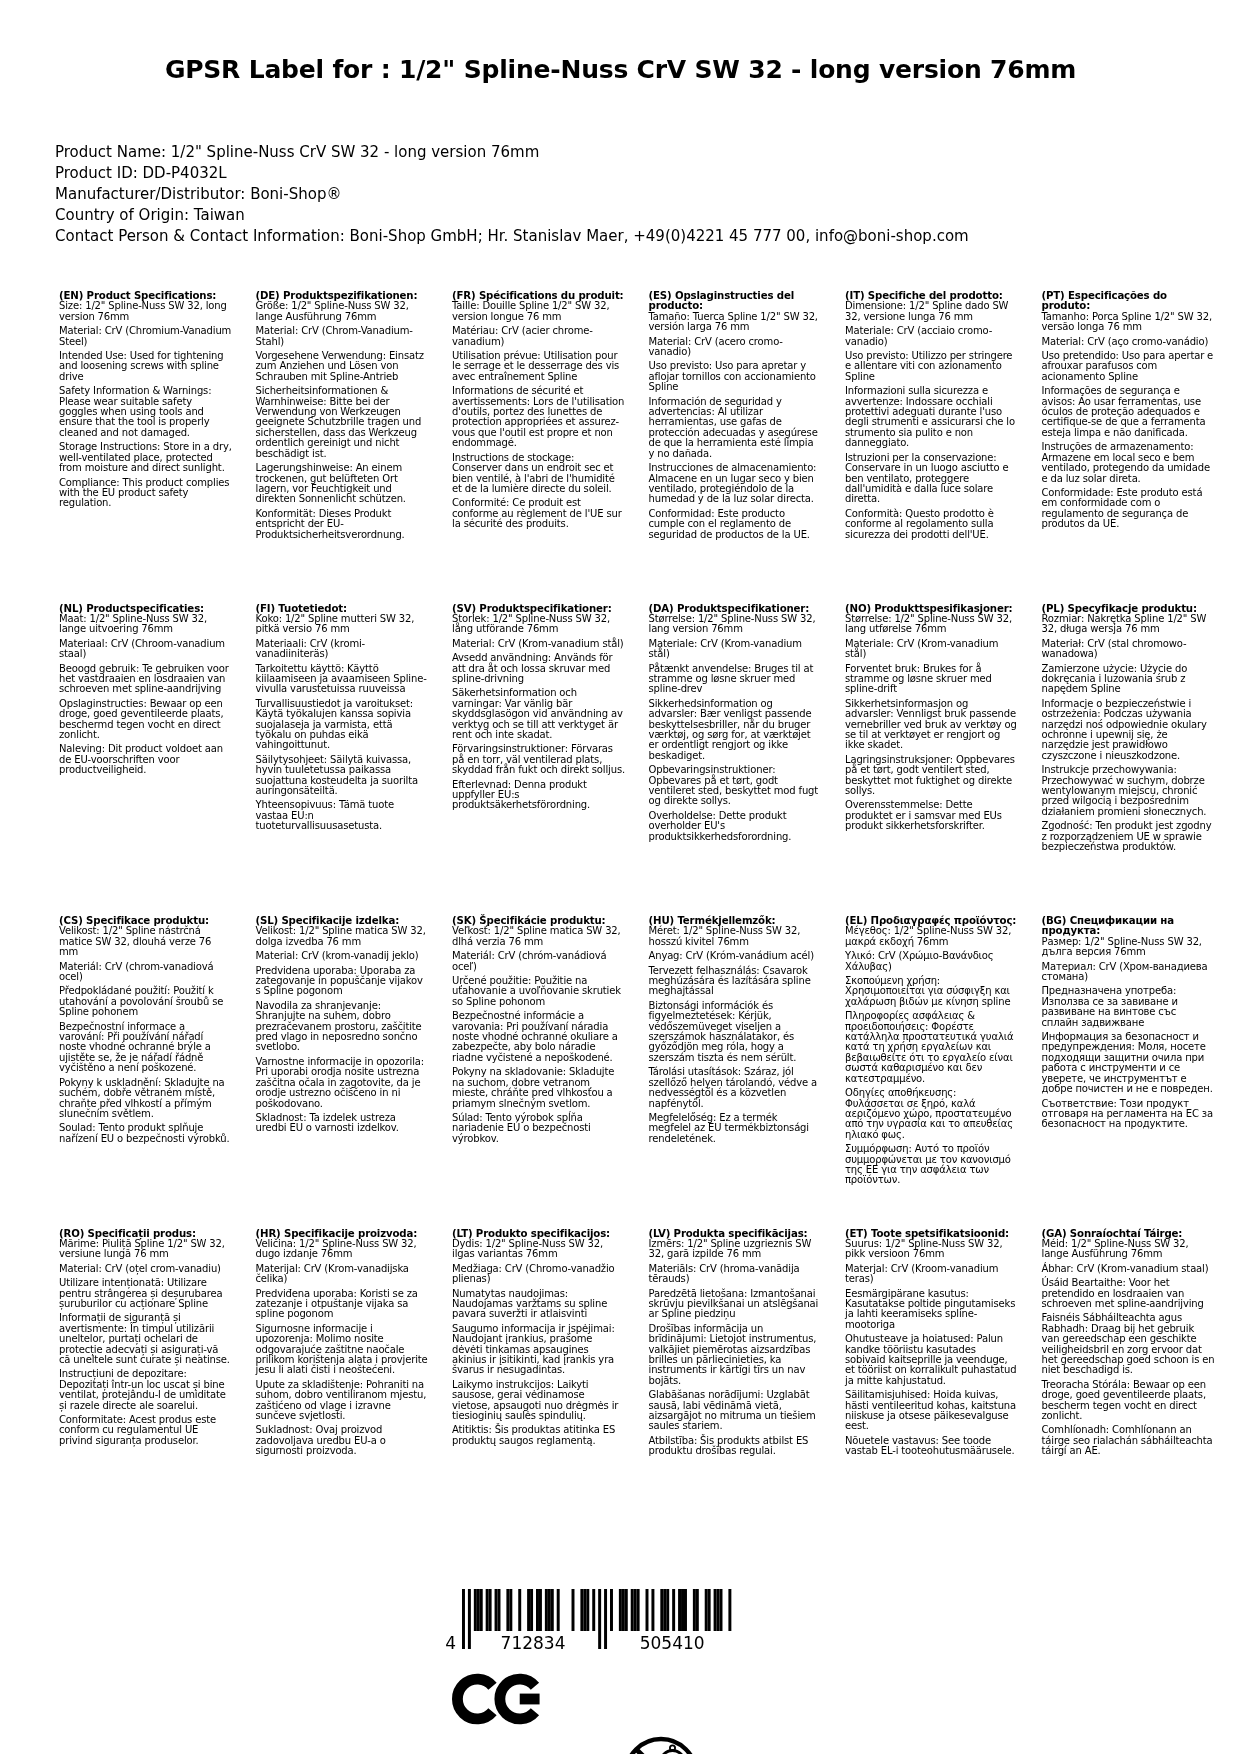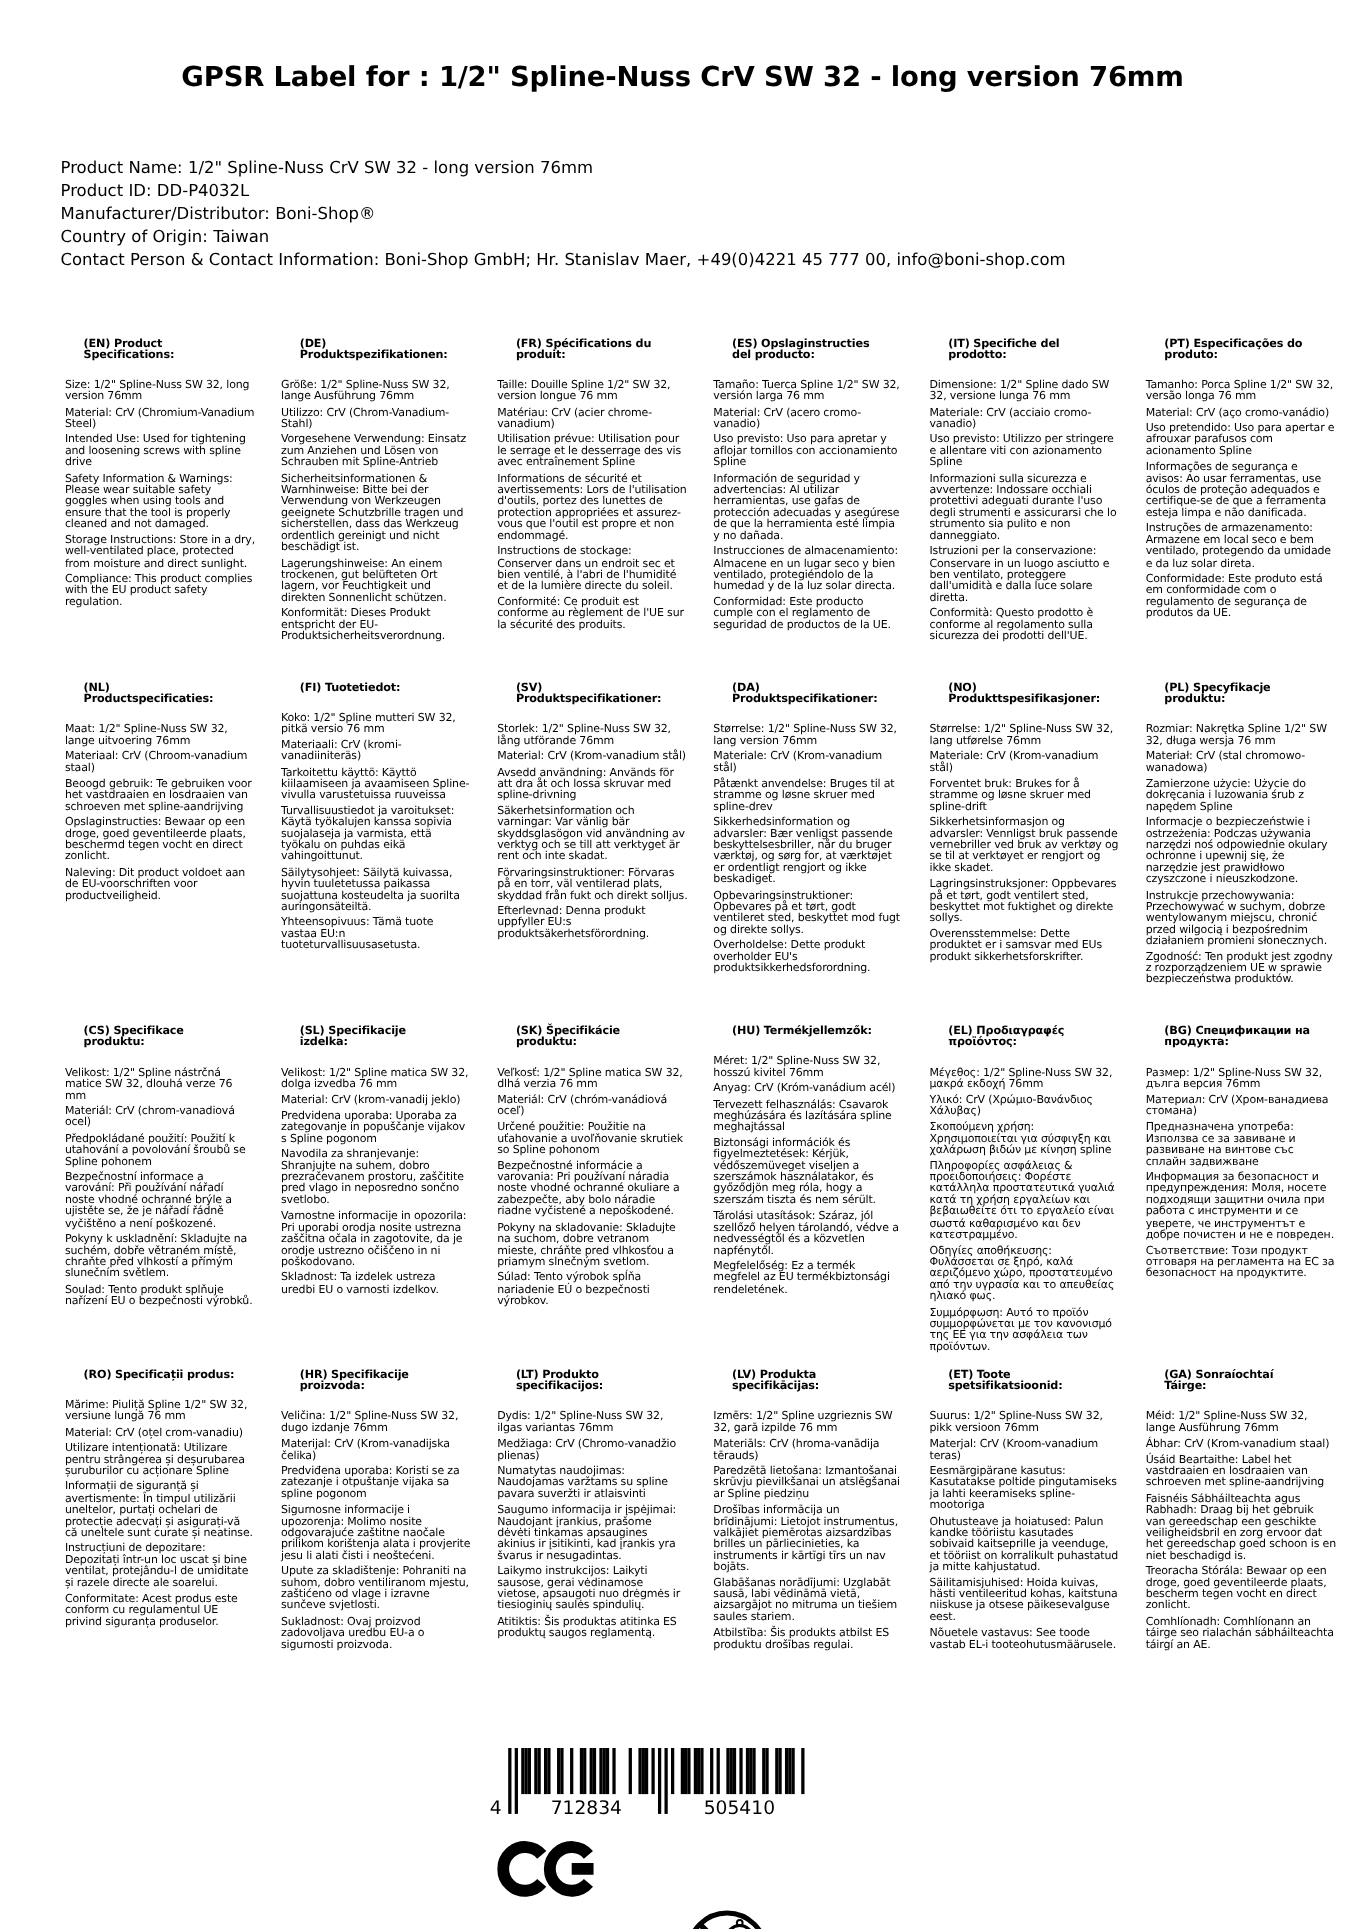--- a/index.html
+++ b/index.html
@@ -14,21 +14,21 @@
   .product-info{position:absolute;left:55px;top:142px;font-size:15px;line-height:21px;}
   .pi-row{white-space:nowrap;}
   .pi-label{font-weight:normal;}
   .pi-value{font-weight:normal;}
   .grid{
     position:absolute;left:59px;top:291px;
     display:grid;grid-template-columns:repeat(6,173px);column-gap:23.5px;
     grid-auto-rows:312.5px;align-items:start;
   }
   .block{font-size:10px;line-height:10.4px;letter-spacing:-0.15px;}
-  .block .hdr{font-weight:bold;font-size:10.2px;margin:17px;}
+  .block .hdr{font-weight:bold;font-size:10.2px;margin:0;}
   .block p{margin:0 0 4px 0;overflow-wrap:break-word;word-break:break-word;}
   .barcode{position:absolute;left:424px;top:1589px;}
   .barcode svg text{font-family:"DejaVu Sans","Liberation Sans",sans-serif;}
   .ce-mark{position:absolute;left:452px;top:1671px;}
   .age-warning{position:absolute;left:621px;top:1734px;}
   .age-warning text{font-family:"DejaVu Sans","Liberation Sans",sans-serif;font-weight:bold;}
 </style>
 </head>
 <body>
 
@@ -65,21 +65,21 @@
         <p>Size: 1/2" Spline-Nuss SW 32, long version 76mm</p>
         <p>Material: CrV (Chromium-Vanadium Steel)</p>
         <p>Intended Use: Used for tightening and loosening screws with spline drive</p>
         <p>Safety Information &amp; Warnings: Please wear suitable safety goggles when using tools and ensure that the tool is properly cleaned and not damaged.</p>
         <p>Storage Instructions: Store in a dry, well-ventilated place, protected from moisture and direct sunlight.</p>
         <p>Compliance: This product complies with the EU product safety regulation.</p>
       </div>
       <div class="block">
         <div class="hdr">(DE) Produktspezifikationen:</div>
         <p>Größe: 1/2" Spline-Nuss SW 32, lange Ausführung 76mm</p>
-        <p>Utilizzo: CrV (Chrom-Vanadium-Stahl)</p>
+        <p>Material: CrV (Chrom-Vanadium-Stahl)</p>
         <p>Vorgesehene Verwendung: Einsatz zum Anziehen und Lösen von Schrauben mit Spline-Antrieb</p>
         <p>Sicherheitsinformationen &amp; Warnhinweise: Bitte bei der Verwendung von Werkzeugen geeignete Schutzbrille tragen und sicherstellen, dass das Werkzeug ordentlich gereinigt und nicht beschädigt ist.</p>
         <p>Lagerungshinweise: An einem trockenen, gut belüfteten Ort lagern, vor Feuchtigkeit und direkten Sonnenlicht schützen.</p>
         <p>Konformität: Dieses Produkt entspricht der EU-Produktsicherheitsverordnung.</p>
       </div>
       <div class="block">
         <div class="hdr">(FR) Spécifications du produit:</div>
         <p>Taille: Douille Spline 1/2" SW 32, version longue 76 mm</p>
         <p>Matériau: CrV (acier chrome-vanadium)</p>
         <p>Utilisation prévue: Utilisation pour le serrage et le desserrage des vis avec entraînement Spline</p>
@@ -262,21 +262,21 @@
         <p>Materjal: CrV (Kroom-vanadium teras)</p>
         <p>Eesmärgipärane kasutus: Kasutatakse poltide pingutamiseks ja lahti keeramiseks spline-mootoriga</p>
         <p>Ohutusteave ja hoiatused: Palun kandke tööriistu kasutades sobivaid kaitseprille ja veenduge, et tööriist on korralikult puhastatud ja mitte kahjustatud.</p>
         <p>Säilitamisjuhised: Hoida kuivas, hästi ventileeritud kohas, kaitstuna niiskuse ja otsese päikesevalguse eest.</p>
         <p>Nõuetele vastavus: See toode vastab EL-i tooteohutusmäärusele.</p>
       </div>
       <div class="block">
         <div class="hdr">(GA) Sonraíochtaí Táirge:</div>
         <p>Méid: 1/2" Spline-Nuss SW 32, lange Ausführung 76mm</p>
         <p>Ábhar: CrV (Krom-vanadium staal)</p>
-        <p>Úsáid Beartaithe: Label het vastdraaien en losdraaien van schroeven met spline-aandrijving</p>
+        <p>Úsáid Beartaithe: Voor het pretendido en losdraaien van schroeven met spline-aandrijving</p>
         <p>Faisnéis Sábháilteachta agus Rabhadh: Draag bij het gebruik van gereedschap een geschikte veiligheidsbril en zorg ervoor dat het gereedschap goed schoon is en niet beschadigd is.</p>
         <p>Treoracha Stórála: Bewaar op een droge, goed geventileerde plaats, bescherm tegen vocht en direct zonlicht.</p>
         <p>Comhlíonadh: Comhlíonann an táirge seo rialachán sábháilteachta táirgí an AE.</p>
       </div>
     </div>
 
   <div class="barcode"><svg width="322" height="64" viewBox="0 0 322 64">
         <rect x="38.00" y="0" width="2.96" height="60" fill="#000"></rect>
         <rect x="43.92" y="0" width="2.96" height="60" fill="#000"></rect>
         <rect x="49.84" y="0" width="2.96" height="42" fill="#000"></rect>

